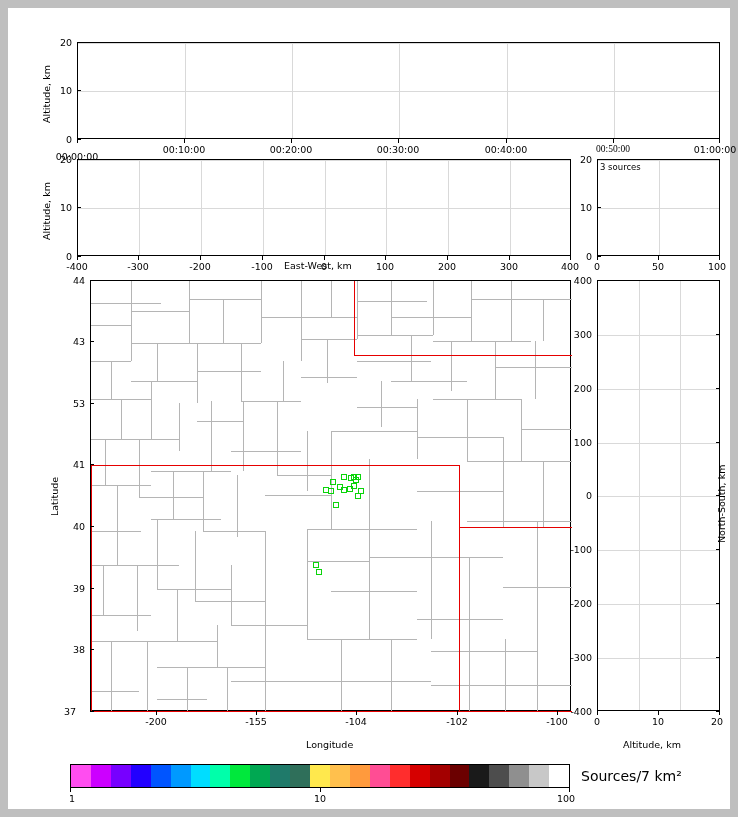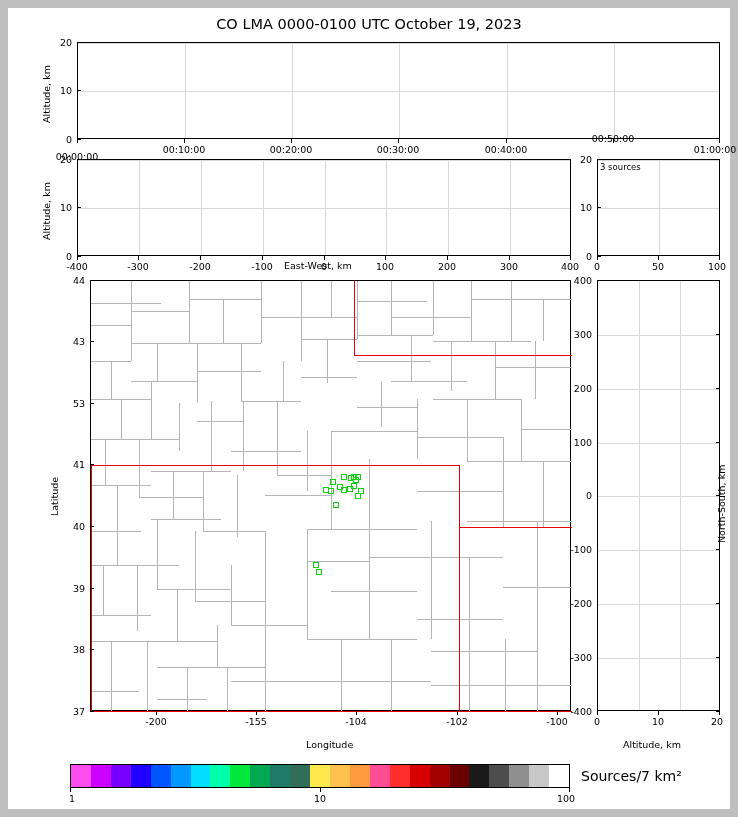--- a/index.html
+++ b/index.html
@@ -39,21 +39,20 @@
   .cbar{position:absolute;box-sizing:border-box;border:1px solid #000;display:flex;}
   .cbar div{flex:1 1 auto;height:100%;}
   .cbtick{position:absolute;width:1px;height:4px;background:#000;}
   .annot{position:absolute;font-size:8.5px;color:#000;}
 </style>
 </head>
 <body>
 
 <div id="page">
 
-  <div class="title">CO LMA 0000-0100 UTC October 19, 2023</div>
 
   <div class="axes" id="ax1" style="left:69px;top:34px;width:643px;height:97px;">
     <div class="gridh" style="top:48px;"></div>
     <div class="gridh" style="top:0px;"></div>
     <div class="gridv" style="left:107px;"></div>
     <div class="gridv" style="left:214px;"></div>
     <div class="gridv" style="left:321px;"></div>
     <div class="gridv" style="left:429px;"></div>
     <div class="gridv" style="left:536px;"></div>
   </div>
@@ -72,21 +71,21 @@
     <div class="tick tickx" style="left:283px;top:131px;"></div>
     <div class="tick tickx" style="left:390px;top:131px;"></div>
     <div class="tick tickx" style="left:498px;top:131px;"></div>
     <div class="tick tickx" style="left:605px;top:131px;"></div>
     <div class="tick tickx" style="left:711px;top:131px;"></div>
     <div class="lbl lblx" style="left:69px;top:143px;">00:00:00</div>
     <div class="lbl lblx" style="left:176px;top:136px;">00:10:00</div>
     <div class="lbl lblx" style="left:283px;top:136px;">00:20:00</div>
     <div class="lbl lblx" style="left:390px;top:136px;">00:30:00</div>
     <div class="lbl lblx" style="left:498px;top:136px;">00:40:00</div>
-    <div class="lbl lblx" style="left:605px;top:125px;">00:50:00</div>
+    <div class="lbl lblx" style="left:605px;top:136px;font-family:Liberation Serif, serif;">00:50:00</div>
     <div class="lbl lblx" style="left:707px;top:136px;">01:00:00</div>
   </div>
   <div class="axtitle rot" style="left:33px;top:115px;">Altitude, km</div>
 
   <div class="axes" id="ax2" style="left:69px;top:151px;width:494px;height:97px;">
     <div class="gridh" style="top:48px;"></div>
     <div class="gridh" style="top:0px;"></div>
     <div class="gridv" style="left:61px;"></div>
     <div class="gridv" style="left:123px;"></div>
     <div class="gridv" style="left:185px;"></div>
@@ -317,21 +316,21 @@
 
   <div>
     <div class="tick ticky" style="left:82px;top:703px;"></div>
     <div class="tick ticky" style="left:82px;top:641px;"></div>
     <div class="tick ticky" style="left:82px;top:580px;"></div>
     <div class="tick ticky" style="left:82px;top:518px;"></div>
     <div class="tick ticky" style="left:82px;top:456px;"></div>
     <div class="tick ticky" style="left:82px;top:395px;"></div>
     <div class="tick ticky" style="left:82px;top:333px;"></div>
     <div class="tick ticky" style="left:82px;top:272px;"></div>
-    <div class="lbl lbly" style="left:53px;top:703px;width:24px;">37</div>
+    <div class="lbl lbly" style="left:44px;top:703px;width:24px;">37</div>
     <div class="lbl lbly" style="left:53px;top:641px;width:24px;">38</div>
     <div class="lbl lbly" style="left:53px;top:580px;width:24px;">39</div>
     <div class="lbl lbly" style="left:53px;top:518px;width:24px;">40</div>
     <div class="lbl lbly" style="left:53px;top:456px;width:24px;">41</div>
     <div class="lbl lbly" style="left:53px;top:395px;width:24px;">53</div>
     <div class="lbl lbly" style="left:53px;top:333px;width:24px;">43</div>
     <div class="lbl lbly" style="left:53px;top:272px;width:24px;">44</div>
   </div>
   <div>
     <div class="tick tickx" style="left:148px;top:703px;"></div>

